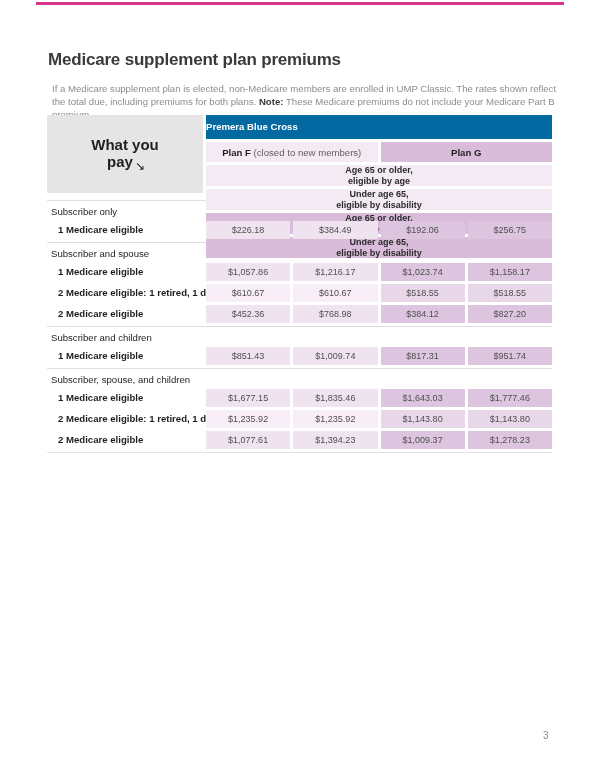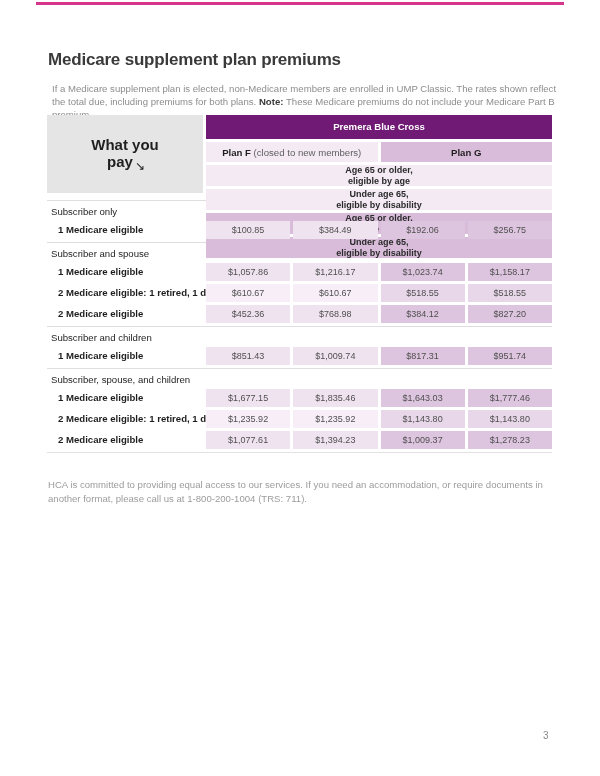--- a/index.html
+++ b/index.html
@@ -20,22 +20,22 @@
   
   .tbl{position:absolute;left:47px;top:115px;width:505px;font-size:9.6px;}
   .hrow{display:flex;gap:3px;}
   .corner{
     width:156px;background:#e6e5e6;display:flex;align-items:center;justify-content:center;
     text-align:center;color:#1f1f1f;font-weight:700;font-size:15px;line-height:17px;
   }
   .corner .arrow{font-weight:400;font-size:12px;position:relative;top:3px;left:2px;display:inline-block;}
   .hright{flex:1;display:flex;flex-direction:column;gap:3px;}
   .carrier{
-    height:24px;line-height:24px;background:#701a75;color:#ffffff;
-    font-weight:700;font-size:9.6px;text-align:center;
+    height:24px;line-height:24px;background:#0369a1;color:#ffffff;
+    font-weight:700;font-size:9.6px;
   }
   .planrow{display:flex;gap:3px;height:20px;}
   .plan{flex:1;display:flex;align-items:center;justify-content:center;color:#1f1f1f;font-size:9.6px;}
   .plan b{font-weight:700;}
   .plan .plansuffix{font-weight:400;color:#5f5f5f;white-space:pre;}
   .bg-f{background:#f3eaf4;}
   .bg-g{background:#d8bcda;}
   .subrow{display:flex;gap:3px;height:28px;flex-direction:column;}
   .subhead{
     flex:1;display:flex;flex-direction:column;align-items:center;justify-content:center;
@@ -117,21 +117,21 @@
               <span>eligible by disability</span>
             </div>
           </div>
       </div>
     </div>
 
     <div class="tbl-body" id="tbl-body">
         <div class="section-row">Subscriber only</div>
         <div class="data-row">
           <div class="row-label">1 Medicare eligible</div>
-          <div class="cell f a">$100.85</div>
+          <div class="cell f a">$226.18</div>
           <div class="cell f a">$384.49</div>
           <div class="cell g a">$192.06</div>
           <div class="cell g a">$256.75</div>
         </div>
         <div class="section-row">Subscriber and spouse</div>
         <div class="data-row">
           <div class="row-label">1 Medicare eligible</div>
           <div class="cell f a">$1,057.86</div>
           <div class="cell f a">$1,216.17</div>
           <div class="cell g a">$1,023.74</div>
@@ -178,17 +178,16 @@
           <div class="row-label">2 Medicare eligible</div>
           <div class="cell f a">$1,077.61</div>
           <div class="cell f a">$1,394.23</div>
           <div class="cell g a">$1,009.37</div>
           <div class="cell g a">$1,278.23</div>
         </div>
       </div>
 
   </div>
 
-  <p class="footer-note">HCA is committed to providing equal access to our services. If you need an accommodation, or require documents in another format, please call us at 1-800-200-1004 (TRS: 711).</p>
 
   <div class="pagenum">3</div>
 
 </div>
 
 </body></html>

